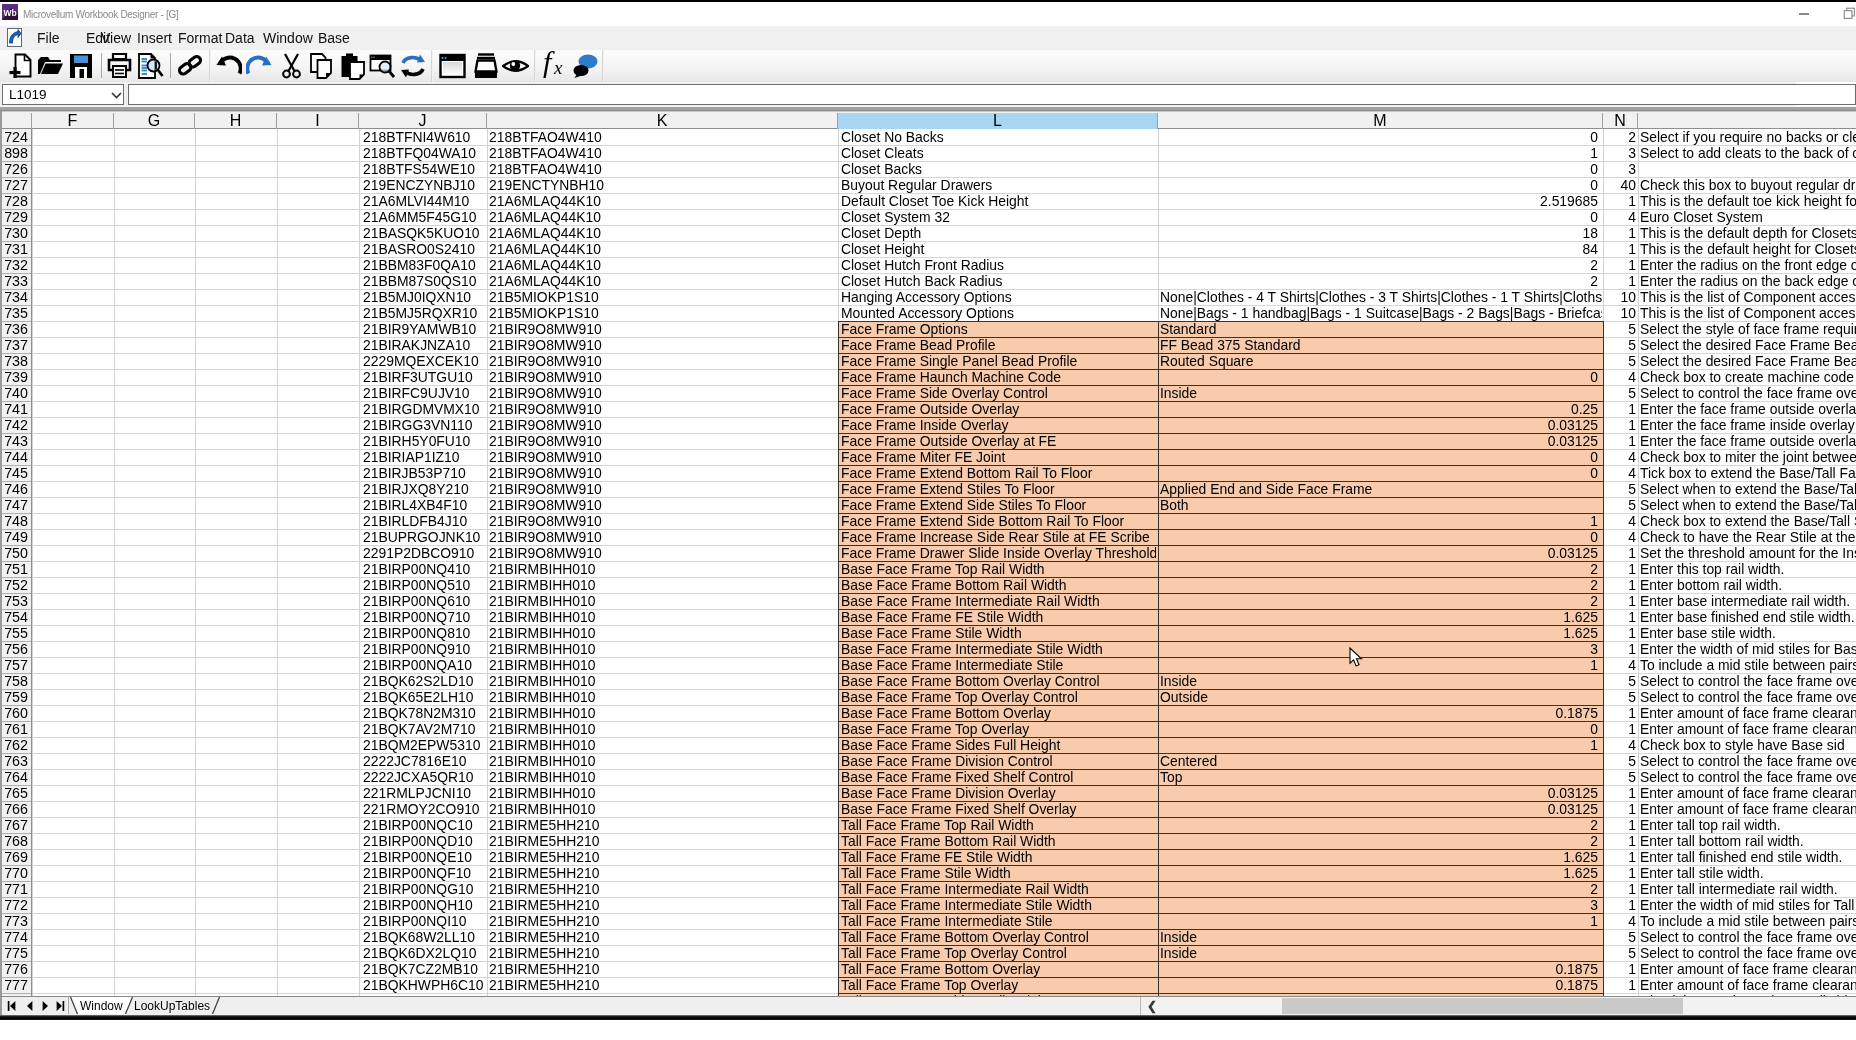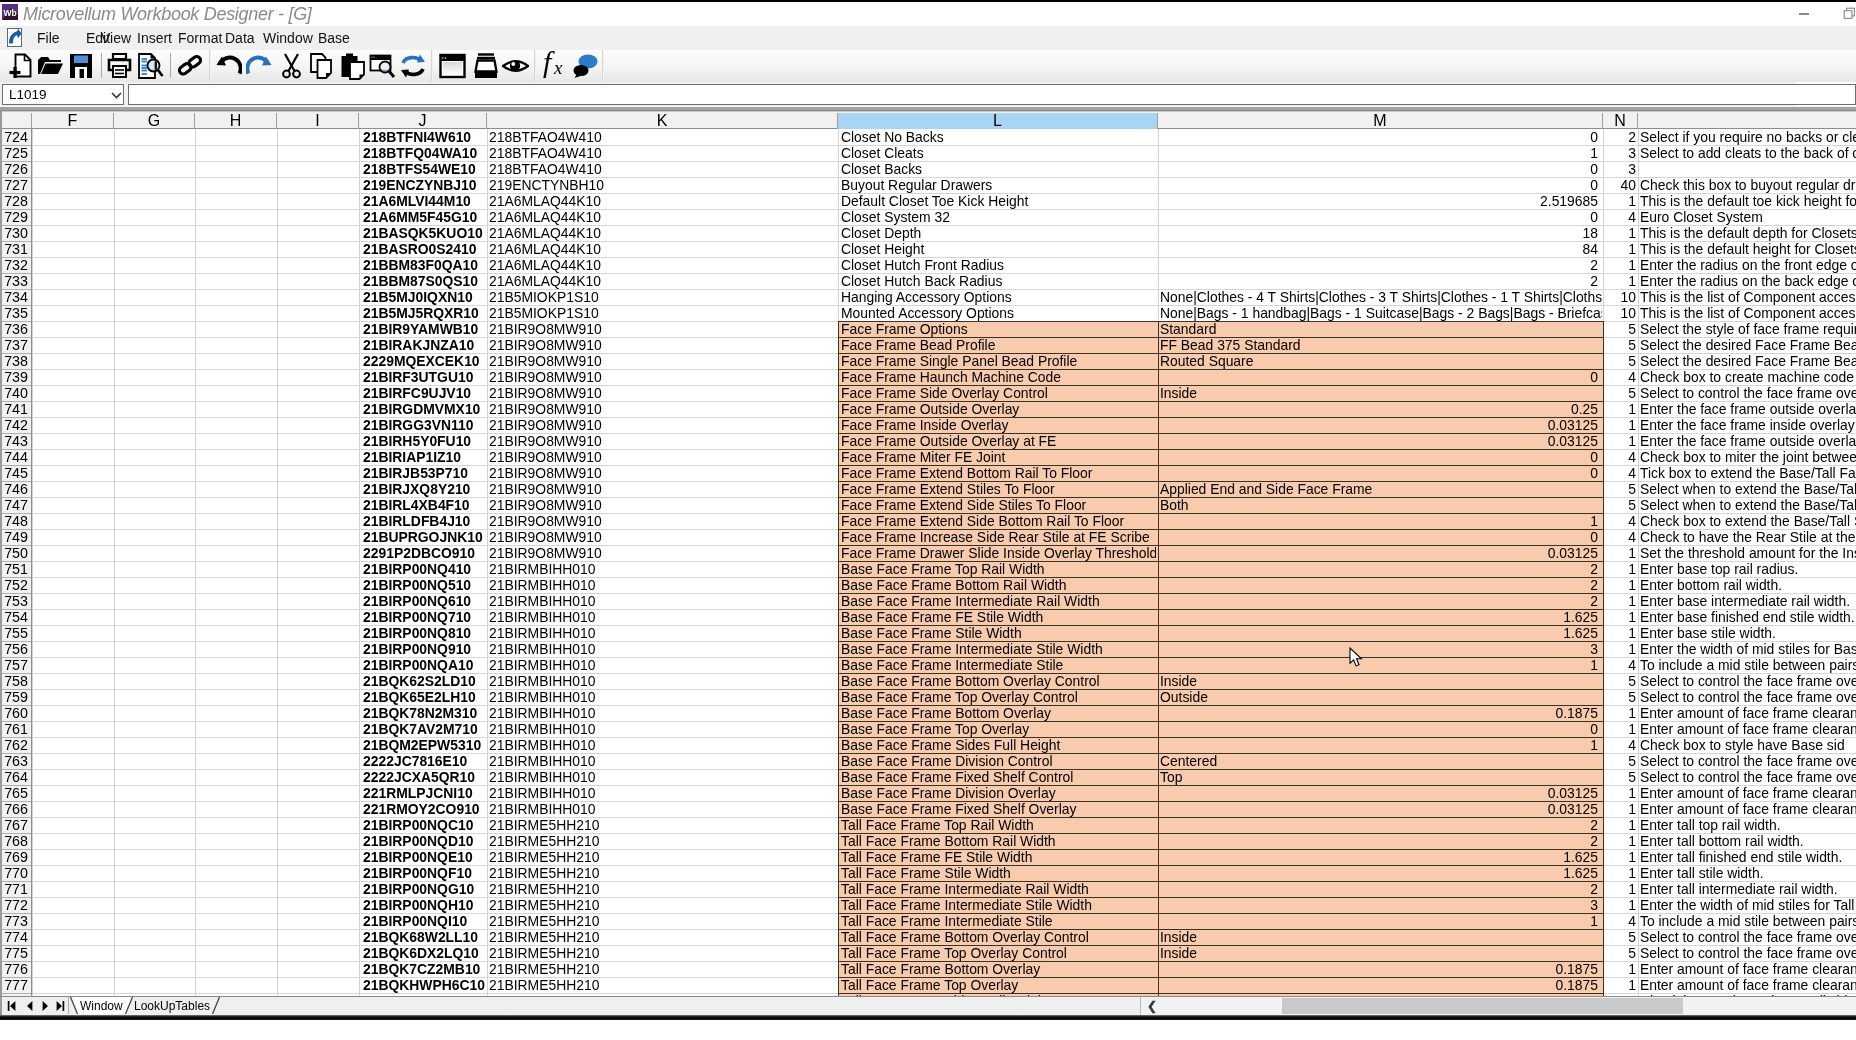--- a/index.html
+++ b/index.html
@@ -5,21 +5,21 @@
 * { margin:0; padding:0; box-sizing:border-box; }
 html,body { width:1856px; height:1040px; overflow:hidden; background:#fff;
   font-family:"Liberation Sans", sans-serif; }
 #app { position:absolute; left:0; top:0; width:1856px; height:1040px; }
 
 
 #topline { position:absolute; left:0; top:0; width:1856px; height:2px; background:#000; }
 #titlebar { position:absolute; left:0; top:2px; width:1856px; height:24px; background:#fff; }
 #wbicon { position:absolute; left:2px; top:2px; width:16px; height:16px; }
 #title { position:absolute; left:23px; top:4px; height:17px; line-height:17px;
-  font-size:18px; letter-spacing:-0.3px; color:#8a8a8a;font-style:italic; }
+  font-size:10px; letter-spacing:-0.3px; color:#8a8a8a; }
 #minbtn { position:absolute; left:1799px; top:11px; width:10px; height:2px; background:#8a8a8a; }
 #restorebtn { position:absolute; left:1843px; top:5px; width:13px; height:13px; }
 
 
 #menubar { position:absolute; left:0; top:26px; width:1856px; height:24px; background:#f0f0f0; }
 #appico { position:absolute; left:7px; top:2px; width:15px; height:19px; background:#fcfcfc;
   border:1px solid #5a6a78; }
 .mi { position:absolute; top:4px; font-size:14px; color:#111; }
 
 
@@ -61,21 +61,21 @@
   height:675px; background:#f8cbad; }
 .ohl { left:838px; width:766px; height:1px; background:#3a322c;
   margin-top:-111px; }
 .odv { top:210px; width:1px;
   height:675px; background:#3a322c; }
 .vl { top:18px; width:1px; height:867px; background:#d2d2d2; }
 .hl { left:0; width:1856px; height:1px; background:#d6d6d6; margin-top:-111px; }
 .row { left:0; width:1856px; height:16px; font-size:13.9px; line-height:16px;
   color:#000; white-space:nowrap; margin-top:-111px; }
 .row span { overflow:hidden; height:16px; }
-.cj { left:363px; width:122px;font-weight:bold; }
+.cj { left:363px; width:122px; }
 .ck { left:489px; width:347px; }
 .cl { left:841px; width:315px; }
 .cmt { left:1160px; width:442px; }
 .cmn { left:1158px; width:441px; text-align:right; padding-right:1px; }
 .cn { left:1603px; width:33px; text-align:right; }
 .co { left:1640px; width:216px; }
 
 
 #tabbar { position:absolute; left:0; top:996px; width:1856px; height:19px; background:#efefef;
   border-top:1px solid #8a8a8a; }
@@ -415,21 +415,21 @@
   <div class="row" style="top:129px">
         <span class="rn">724</span>
         <span class="cj">218BTFNI4W610</span>
         <span class="ck">218BTFAO4W410</span>
         <span class="cl">Closet No Backs</span>
         <span class="cmn">0</span>
         <span class="cn">2</span>
         <span class="co">Select if you require no backs or cle</span>
       </div>
 <div class="row" style="top:145px">
-        <span class="rn">725</span>
+        <span class="rn">898</span>
         <span class="cj">218BTFQ04WA10</span>
         <span class="ck">218BTFAO4W410</span>
         <span class="cl">Closet Cleats</span>
         <span class="cmn">1</span>
         <span class="cn">3</span>
         <span class="co">Select to add cleats to the back of c</span>
       </div>
 <div class="row" style="top:161px">
         <span class="rn">726</span>
         <span class="cj">218BTFS54WE10</span>
@@ -654,21 +654,21 @@
         <span class="cn">1</span>
         <span class="co">Set the threshold amount for the Ins</span>
       </div>
 <div class="row" style="top:561px">
         <span class="rn">751</span>
         <span class="cj">21BIRP00NQ410</span>
         <span class="ck">21BIRMBIHH010</span>
         <span class="cl">Base Face Frame Top Rail Width</span>
         <span class="cmn">2</span>
         <span class="cn">1</span>
-        <span class="co">Enter base top rail radius.</span>
+        <span class="co">Enter this top rail width.</span>
       </div>
 <div class="row" style="top:577px">
         <span class="rn">752</span>
         <span class="cj">21BIRP00NQ510</span>
         <span class="ck">21BIRMBIHH010</span>
         <span class="cl">Base Face Frame Bottom Rail Width</span>
         <span class="cmn">2</span>
         <span class="cn">1</span>
         <span class="co">Enter bottom rail width.</span>
       </div>

